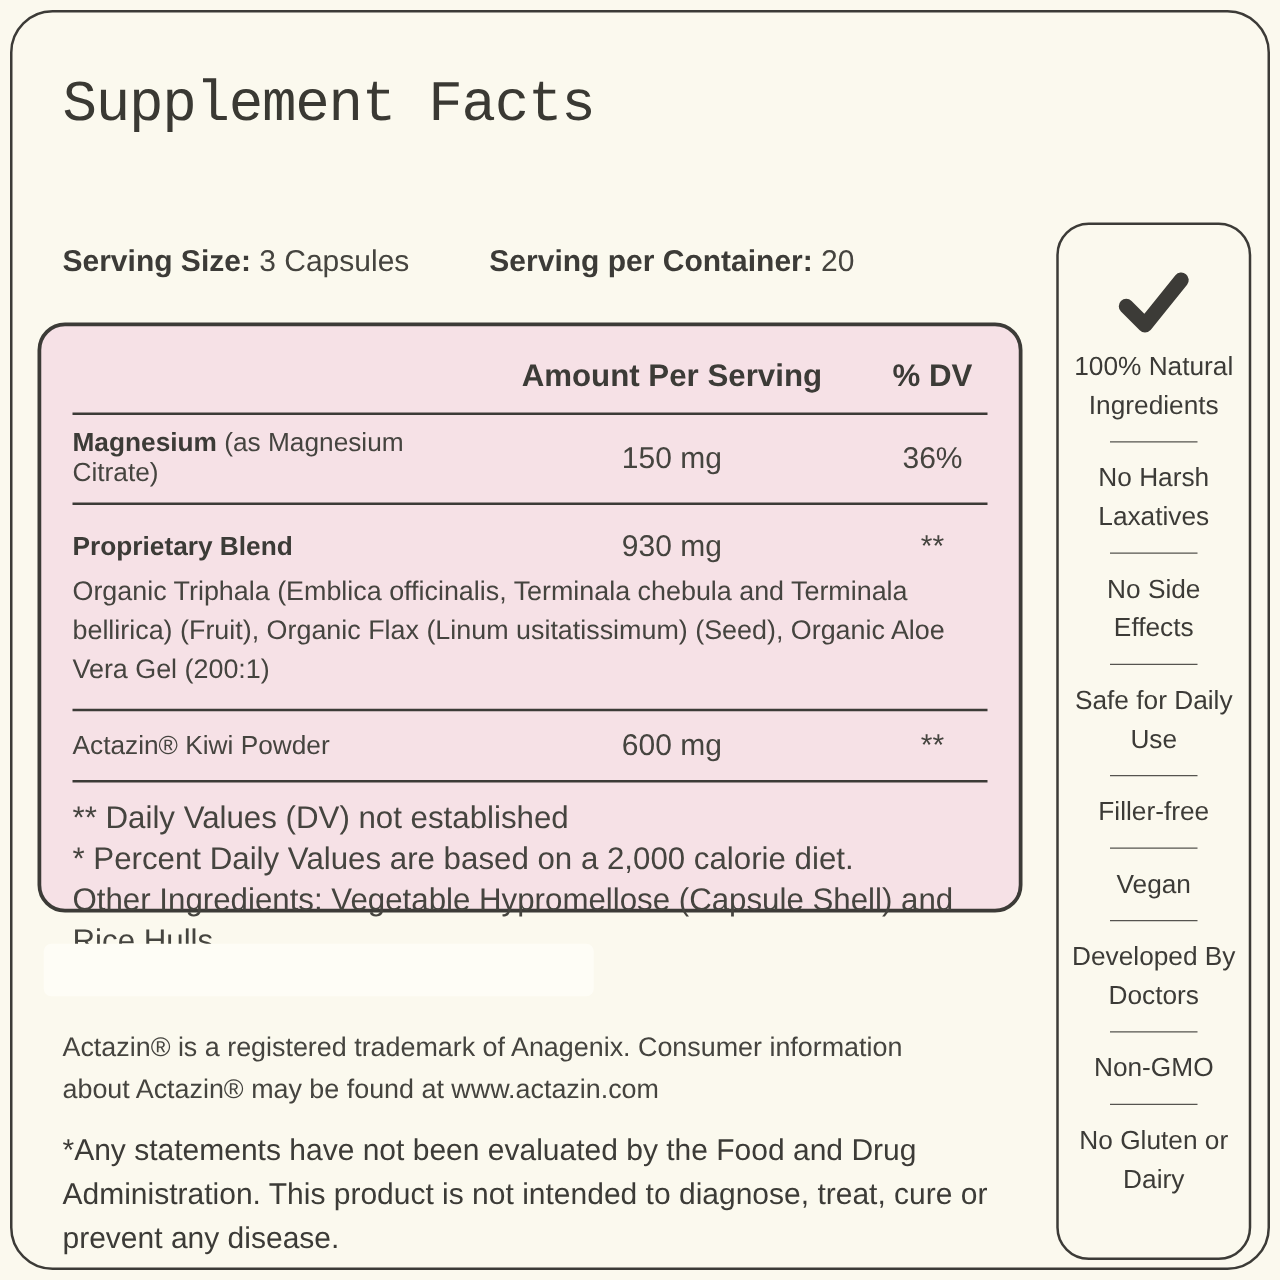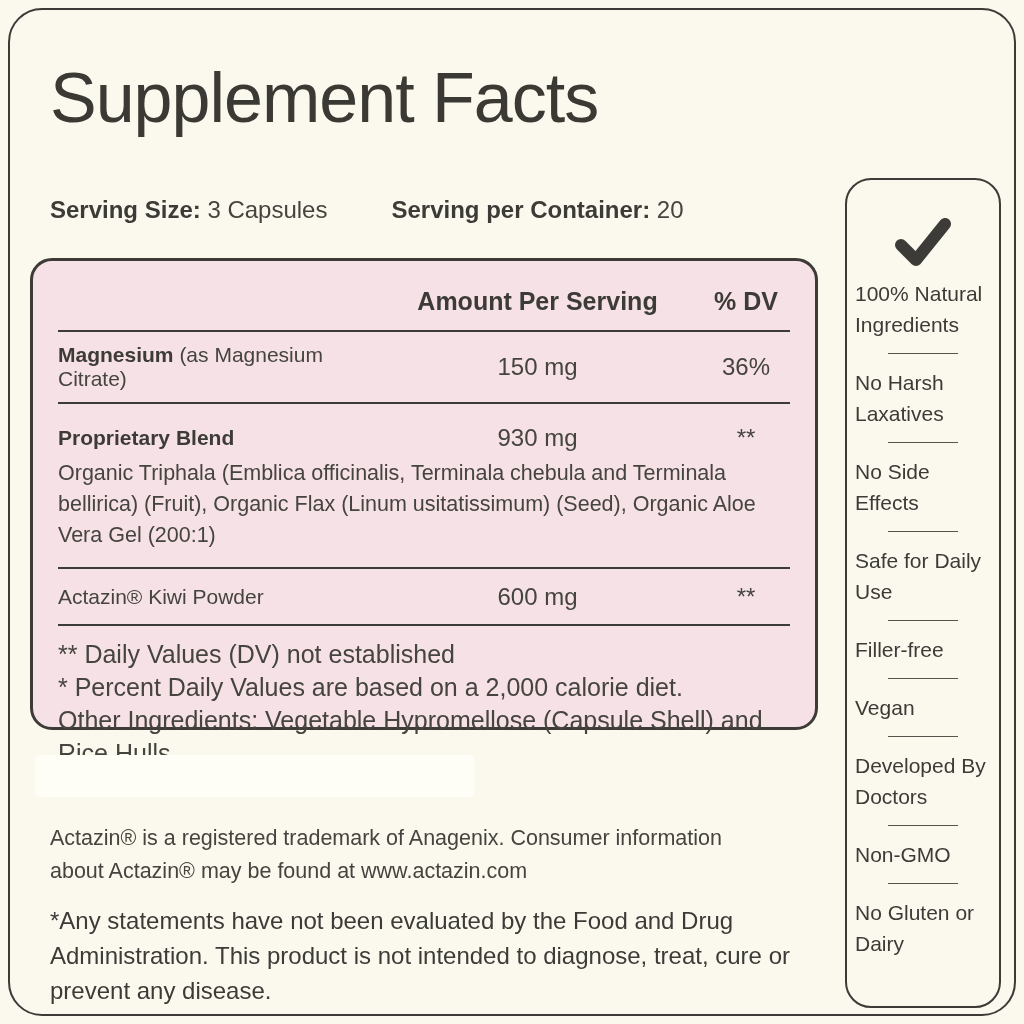--- a/index.html
+++ b/index.html
@@ -18,23 +18,23 @@
     inset: 8px;
     border: 2.5px solid #3C3B37;
     border-radius: 34px;
     pointer-events: none;
   }
 
   .title {
     position: absolute;
     left: 50px;
     top: 58px;
-    font-family: Liberation Sans, sans-serif;
+    font-family: Liberation Mono, monospace;
     font-weight: 400;
-    font-size: 70px;
+    font-size: 46px;
     letter-spacing: -1px;
     color: #3A3933;
     text-align: center;
   }
 
   .serving-row {
     position: absolute;
     left: 50px;
     top: 196px;
     width: 760px;
@@ -128,20 +128,21 @@
   
   .benefits {
     position: absolute;
     left: 845px;
     top: 178px;
     width: 156px;
     height: 830px;
     border: 2px solid #3C3B37;
     border-radius: 26px;
     padding: 26px 8px 10px 8px;
+    text-align: center;
   }
   .check-wrap { height: 72px; display: flex; align-items: center; justify-content: center; }
   .benefit-item {
     font-size: 21px;
     line-height: 31px;
     color: #3C3B37;
   }
   .divider {
     width: 70px;
     height: 0;

